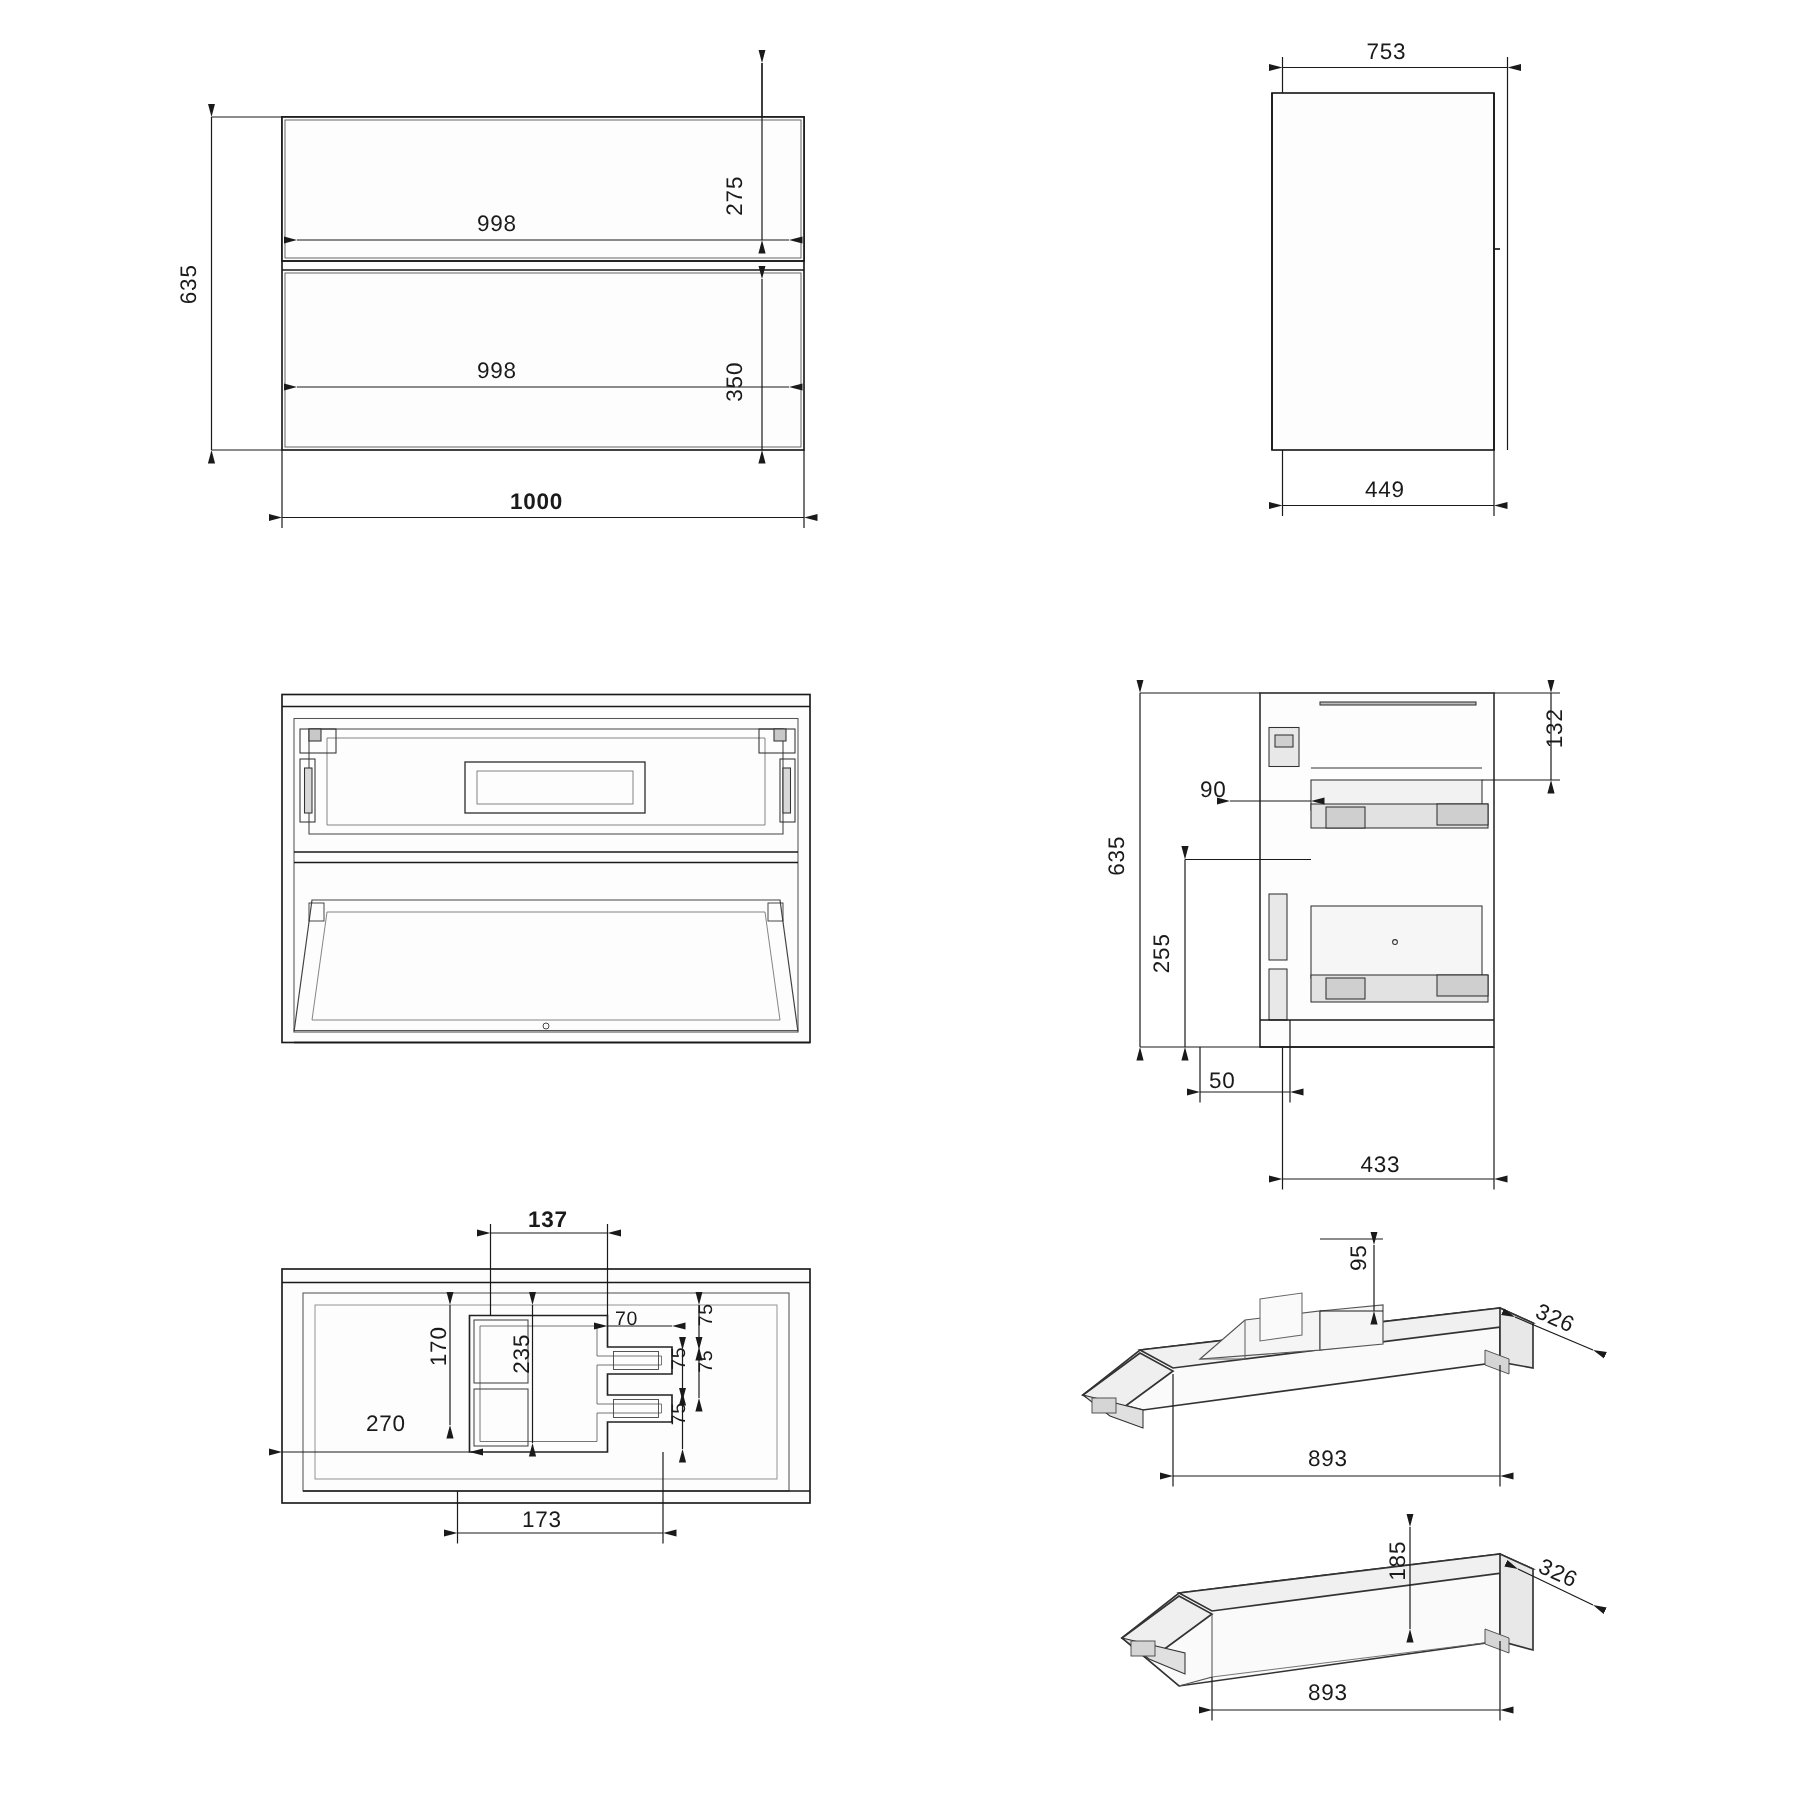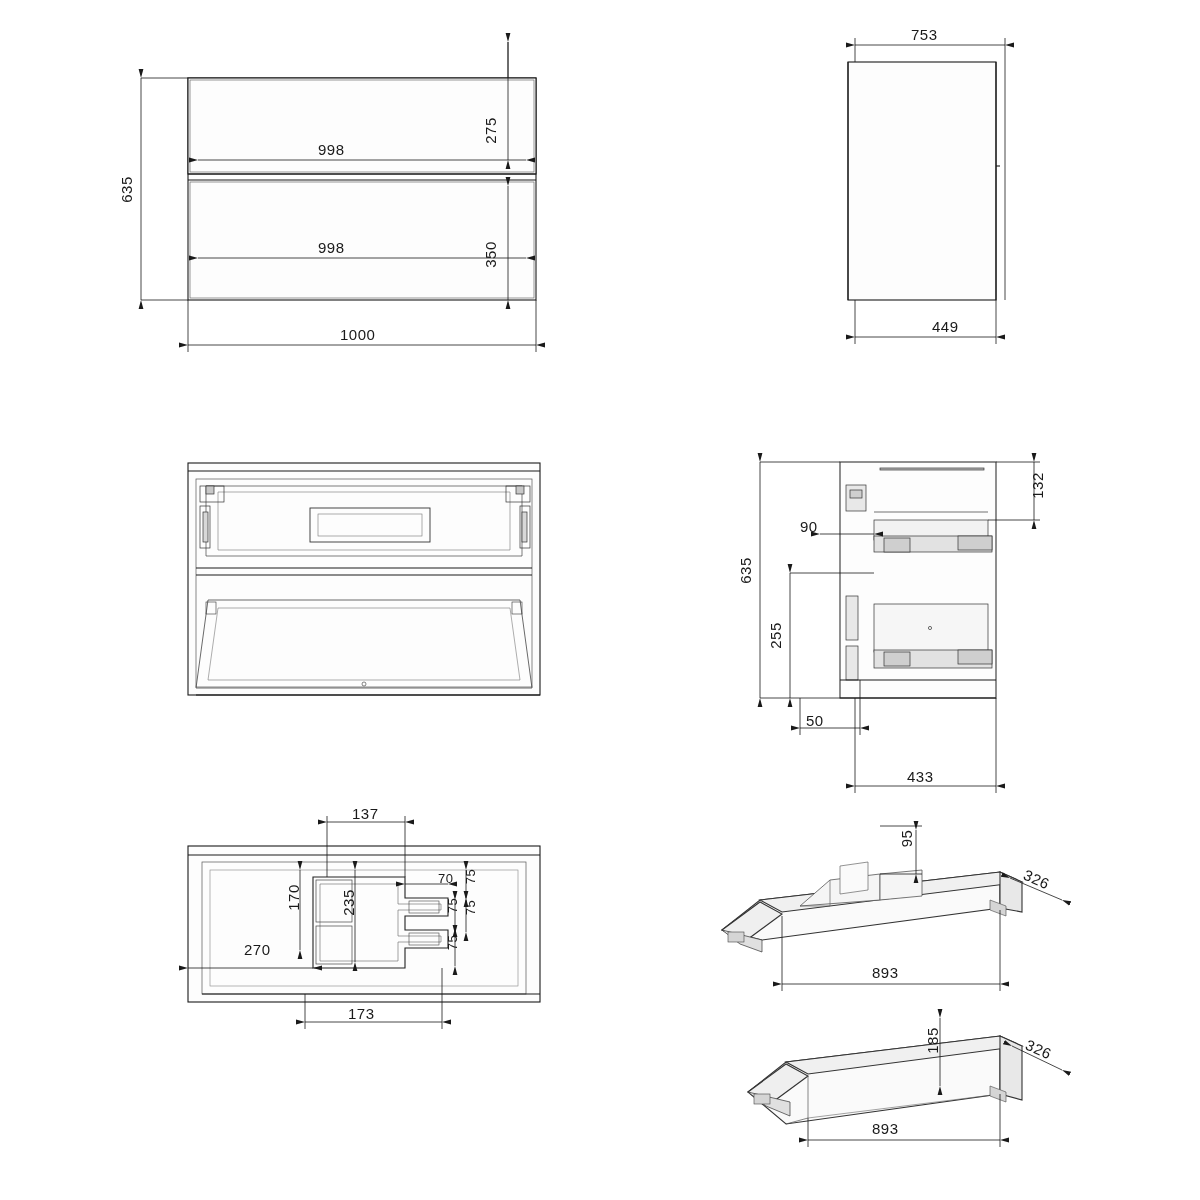--- a/index.html
+++ b/index.html
@@ -277,37 +277,37 @@
       </g>
 
     </g>
   </svg>
 
   <div class="dimtext vert" style="left:106px; top:181px; width:40px; text-align:center;">635</div>
   <div class="dimtext vert" style="left:470px; top:122px; width:40px; text-align:center;">275</div>
   <div class="dimtext vert" style="left:470px; top:246px; width:40px; text-align:center;">350</div>
   <div class="dimtext" style="left:318px; top:141px;">998</div>
   <div class="dimtext" style="left:318px; top:239px;">998</div>
-  <div class="dimtext" style="left:340px; top:326px;">1000</div>
+  <div class="dimtext" style="left:340px; top:326px;font-weight:bold;">1000</div>
 
   <div class="dimtext" style="left:911px; top:26px;">753</div>
-  <div class="dimtext" style="left:910px; top:318px;margin-left:22px;">449</div>
+  <div class="dimtext" style="left:910px; top:318px;">449</div>
 
   <div class="dimtext vert" style="left:725px; top:562px; width:40px; text-align:center;">635</div>
   <div class="dimtext vert" style="left:755px; top:627px; width:40px; text-align:center;">255</div>
   <div class="dimtext vert" style="left:1017px; top:477px; width:40px; text-align:center;">132</div>
   <div class="dimtext" style="left:800px; top:518px;text-align:center;">90</div>
   <div class="dimtext" style="left:806px; top:712px;">50</div>
   <div class="dimtext" style="left:907px; top:768px;">433</div>
 
-  <div class="dimtext" style="left:352px; top:805px;">137</div>
+  <div class="dimtext" style="left:352px; top:805px;font-weight:bold;">137</div>
   <div class="dimtext vert" style="left:273px; top:889px; width:40px; text-align:center;">170</div>
   <div class="dimtext vert" style="left:328px; top:894px; width:40px; text-align:center;">235</div>
   <div class="dimtext" style="left:244px; top:941px;">270</div>
-  <div class="dimtext small" style="left:410px; top:871px;margin-left:28px;">70</div>
+  <div class="dimtext small" style="left:410px; top:871px;">70</div>
   <div class="dimtext small vert" style="left:452px; top:869px; width:36px; text-align:center;">75</div>
   <div class="dimtext small vert" style="left:434px; top:898px; width:36px; text-align:center;">75</div>
   <div class="dimtext small vert" style="left:452px; top:900px; width:36px; text-align:center;">75</div>
   <div class="dimtext small vert" style="left:434px; top:935px; width:36px; text-align:center;">75</div>
   <div class="dimtext" style="left:348px; top:1005px;">173</div>
 
   <div class="dimtext vert" style="left:888px; top:830px; width:36px; text-align:center;">95</div>
   <div class="dimtext" style="left:1028px; top:866px; transform:rotate(24deg); transform-origin:left top;">326</div>
   <div class="dimtext" style="left:872px; top:964px;">893</div>
 

